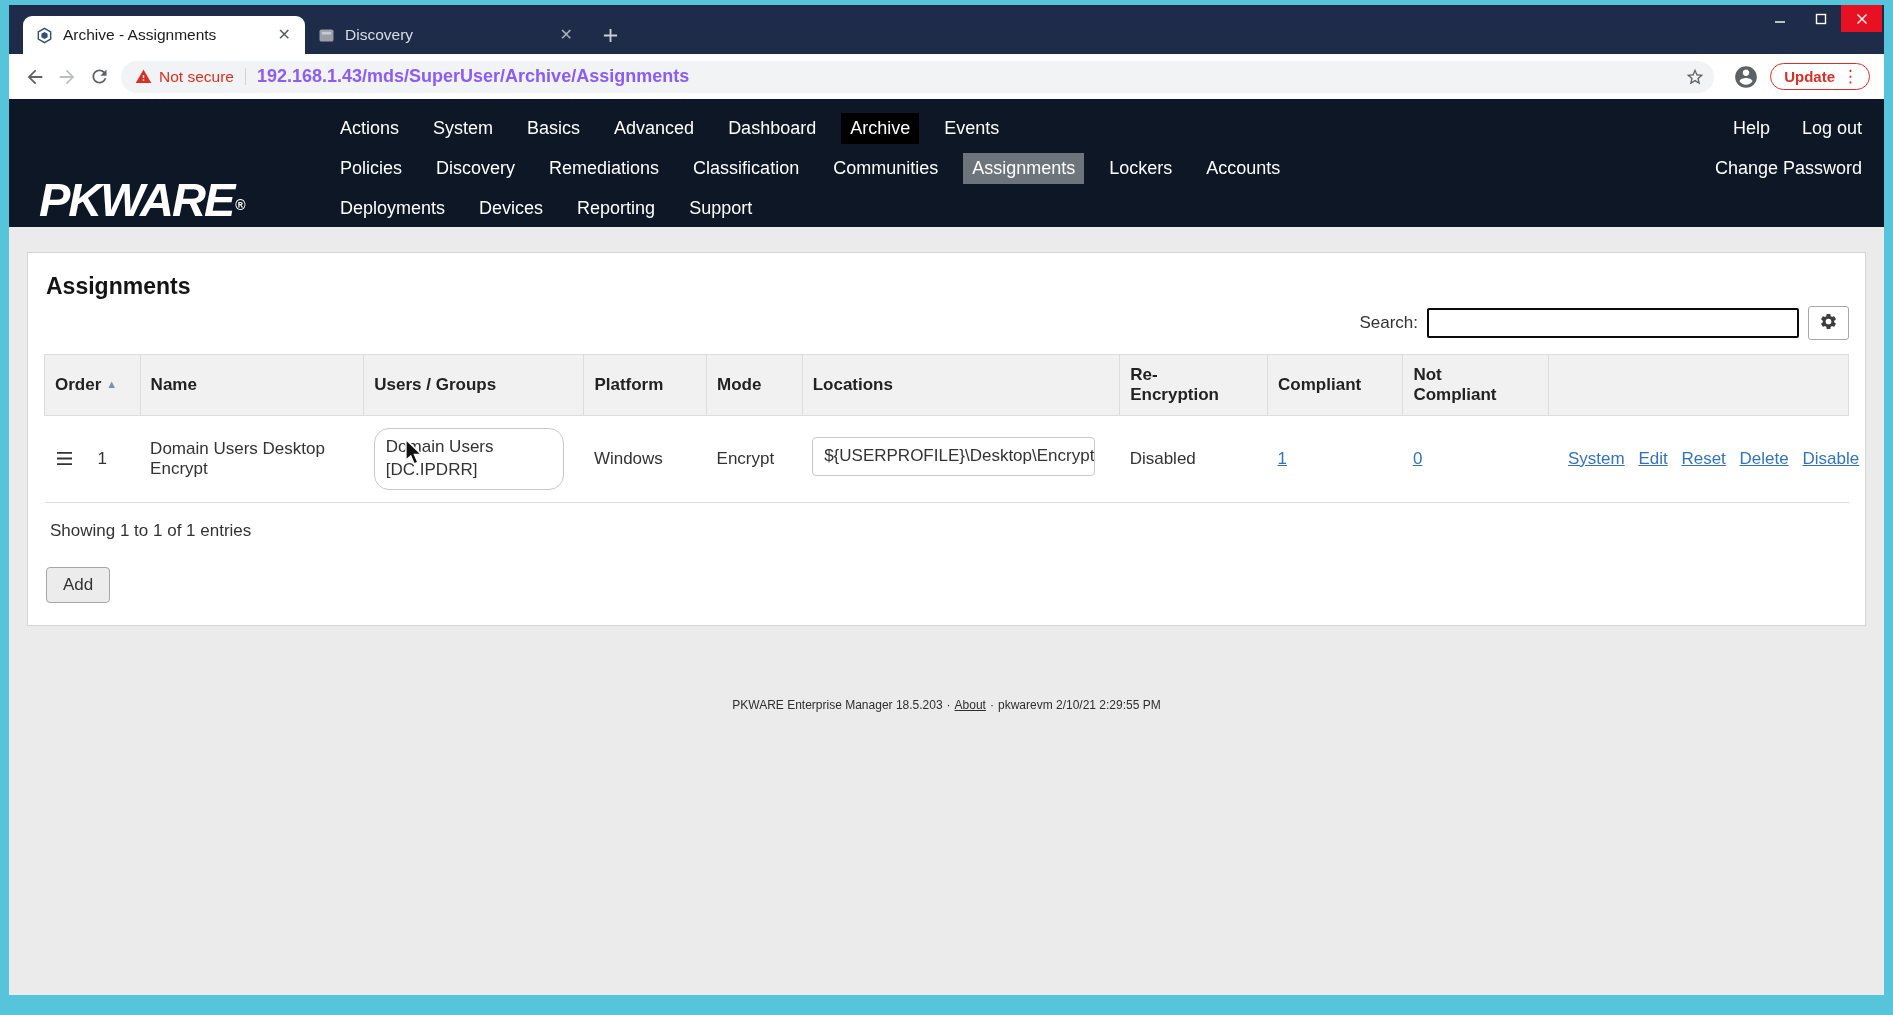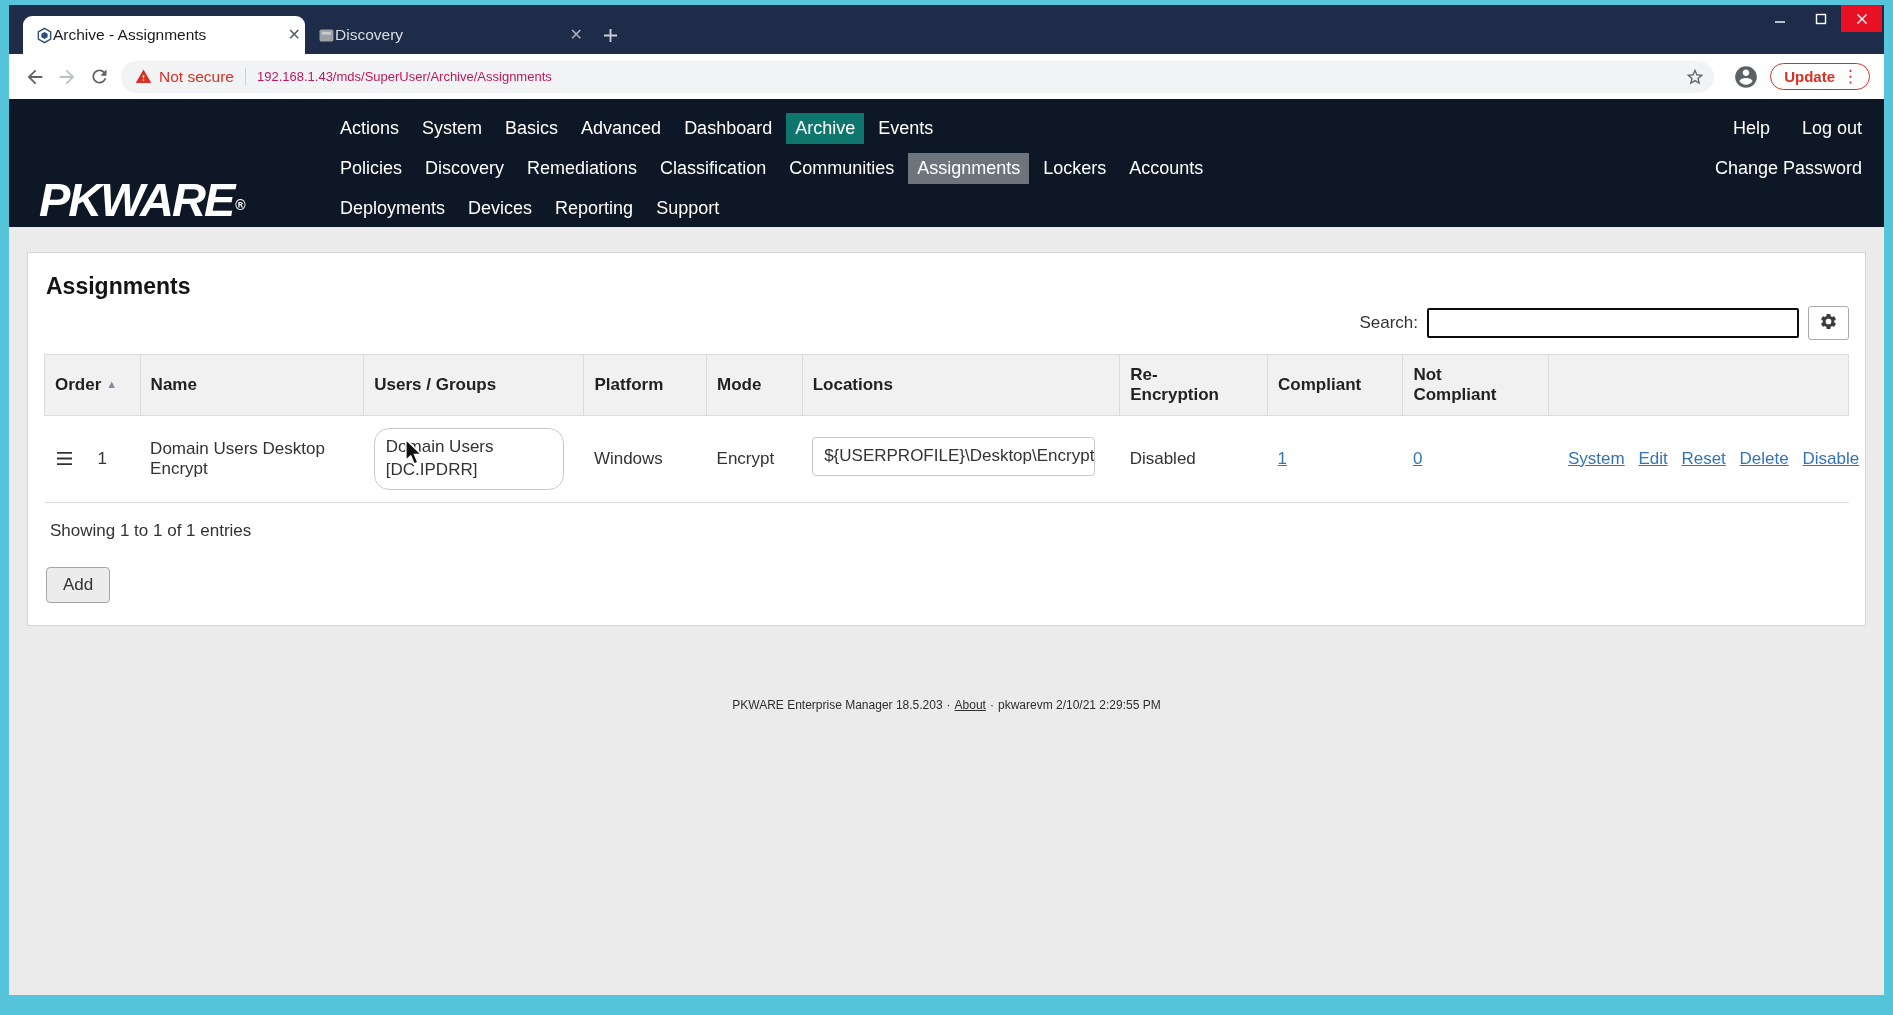--- a/index.html
+++ b/index.html
@@ -6,58 +6,58 @@
   html,body { width:1893px; height:1015px; }
   body { font-family:"Liberation Sans", sans-serif; background:#56c5dc; }
 
   .screen { position:relative; width:1893px; height:1015px; background:#56c5dc; overflow:hidden; }
   .window { position:absolute; top:5px; left:9px; right:9px; bottom:20px; background:#fff;
             display:flex; flex-direction:column; overflow:hidden; }
 
   
   .titlebar { height:49px; background:#1f2c49; position:relative; flex:none; }
   .tabs { position:absolute; left:14px; bottom:0; display:flex; align-items:flex-end; }
-  .tab { width:282px; height:38px; display:flex; align-items:center; padding:0 0 0 12px; cursor:default;margin-top:45px; }
+  .tab { width:282px; height:38px; display:flex; align-items:center; gap:10px; padding:0 10px 0 12px; cursor:default;margin-top:45px; }
   .tab.active { background:#ffffff; border-radius:9px 9px 0 0; color:#1c1c1c; }
   .tab.inactive { color:#d9dde3; }
   .tab-title { flex:1; font-size:15.5px; white-space:nowrap; overflow:hidden; }
   .tab-close { font-size:16px; line-height:1; padding:2px 4px; border-radius:8px; }
   .tab.active .tab-close { color:#5a5f64; }
   .tab.inactive .tab-close { color:#aab0b9; }
   .favicon { width:18px; height:18px; flex:none; display:flex; align-items:center; justify-content:center; }
   .new-tab { width:30px; height:30px; margin:0 0 4px 8px; display:flex; align-items:center; justify-content:center; }
   .win-controls { position:absolute; top:0; right:2px; display:flex; height:27px; }
   .win-btn { width:41px; height:27px; display:flex; align-items:center; justify-content:center; }
   .win-btn.close { background:#e81123; }
 
   
   .toolbar { height:45px; background:#ffffff; display:flex; align-items:center; padding:0 14px 0 10px; flex:none; }
   .icon-btn { width:32px; height:32px; display:flex; align-items:center; justify-content:center; border-radius:16px; flex:none; }
   .omnibox { flex:1; height:32px; background:#f1f3f4; border-radius:16px; display:flex; align-items:center;
              padding:0 4px 0 14px; margin:0 8px 0 6px; }
   .warn-icon { display:flex; align-items:center; margin-right:7px; }
   .not-secure { color:#d93025; font-size:15.5px; white-space:nowrap; }
   .omni-divider { width:1px; height:17px; background:#cdd1d6; margin:0 11px; }
-  .url { color:#be185d; font-size:13px; flex:1; white-space:nowrap; overflow:hidden; }
+  .url { color:#8b5cf6; font-size:18px; flex:1; white-space:nowrap; overflow:hidden;font-weight:bold; }
   .star-btn { width:30px; height:30px; display:flex; align-items:center; justify-content:center; flex:none; }
   .avatar-btn { width:32px; height:32px; display:flex; align-items:center; justify-content:center; margin:0 8px; flex:none; }
   .update-pill { display:flex; align-items:center; gap:4px; border:1.5px solid #d93025; border-radius:17px;
                  padding:4px 7px 4px 13px; color:#d93025; flex:none; cursor:pointer; }
   .update-label { font-size:15px; font-weight:bold; }
   .menu-dots { font-size:17px; color:#d93025; line-height:1; padding:0 3px; }
 
   
   .app-header { height:128px; background:#0d1725; display:flex; color:#fff; padding:0 22px 0 30px; flex:none; }
   .logo { width:292px; display:flex; align-items:flex-end; font-size:47px; font-weight:bold; font-style:italic;
           letter-spacing:-2px; flex:none; }
   .logo sup { font-size:14px; font-style:normal; letter-spacing:0; margin-left:2px; transform:translateY(-14px); display:inline-block; }
   .menus { flex:1; padding-top:9px; }
-  .menu-row { display:flex; align-items:center; height:40px; gap:5px; }
+  .menu-row { display:flex; align-items:center; height:40px; gap:16px; }
   .menu-item { color:#fff; font-size:18px; text-decoration:none; padding:5px 9px; white-space:nowrap; cursor:pointer; }
-  .menu-item.hl-dark { background:#0f766e; }
+  .menu-item.hl-dark { background:#000000; }
   .menu-item.hl-light { background:#6e747c; }
   .header-right { padding-top:9px; text-align:right; flex:none; }
   .header-right .menu-row { justify-content:flex-end; gap:32px; }
   .header-link { color:#fff; font-size:18px; text-decoration:none; white-space:nowrap; cursor:pointer; }
 
   
   .page { flex:1; background:#ebebeb; padding:25px 18px 0; overflow:hidden; }
   .card { background:#fff; border:1px solid #d5d5d5; padding:14px 16px 22px; }
   .page-title { font-size:23px; font-weight:bold; color:#141414; margin:6px 0 6px 2px; }
   .search-row { display:flex; justify-content:flex-end; align-items:center; gap:9px; margin:0 0 14px; }

